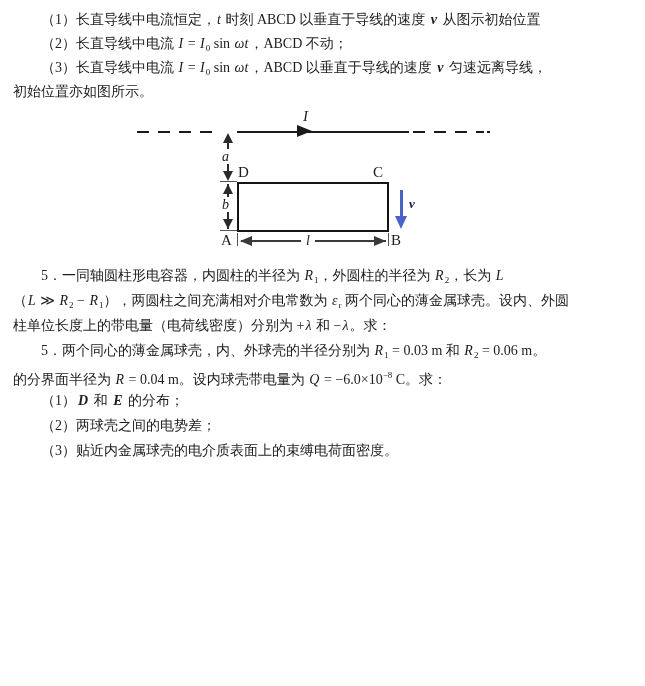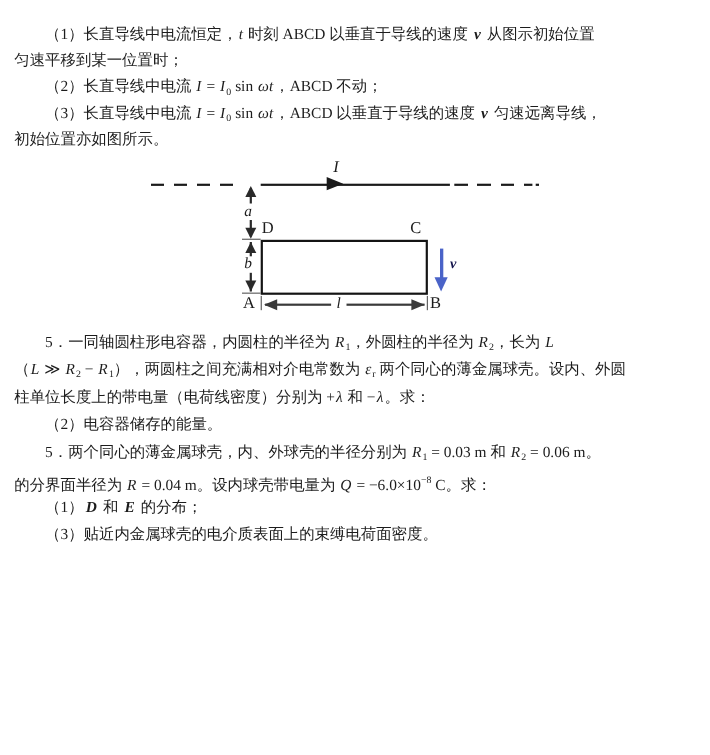--- a/index.html
+++ b/index.html
@@ -2,21 +2,21 @@
 <html><head>
 <meta charset="utf-8">
 <style>
   html,body{margin:0;padding:0;background:#fff;}
   .page{
     position:relative;width:645px;height:686px;background:#ffffff;
     color:#1c1c1c;font-family:"Liberation Serif",serif;font-size:14px;
     overflow:hidden;
   }
   .text-block{padding-left:13px;padding-right:8px;}
-  #top-text{padding-top:20px;}
+  #top-text{padding-top:8px;}
   #bottom-text{padding-top:5px;}
   .line{white-space:pre;line-height:24px;height:24px;}
   #bottom-text .line{line-height:25px;height:25px;}
   .line.indent{padding-left:28px;}
   .r-cjk{font-family:"Liberation Serif",serif;}
   .r-rm{font-family:"Liberation Serif",serif;}
   .r-it{font-family:"Liberation Serif",serif;font-style:italic;padding:0 1px;}
   .r-bi{font-family:"Liberation Serif",serif;font-style:italic;font-weight:bold;padding:0 2px;}
   .r-sub{font-family:"Liberation Serif",serif;font-size:9px;vertical-align:-3px;}
   .r-sup{font-family:"Liberation Serif",serif;font-size:9px;vertical-align:6px;}
@@ -62,21 +62,20 @@
   .v-tri{left:395px;top:112px;border-left:6px solid rgba(0,0,0,0);border-right:6px solid rgba(0,0,0,0);border-top:13px solid #4a63c8;}
   .lbl-v{left:409px;top:92px;font-weight:bold;font-style:italic;font-size:13px;line-height:15px;color:#15154d;}
 </style>
 </head>
 <body>
 
 <div class="page">
 
   <div class="text-block" id="top-text">
       <div class="line indent"><span class="r-cjk">（1）长直导线中电流恒定，</span><span class="r-it">t</span><span class="r-cjk"> 时刻 </span><span class="r-rm">ABCD</span><span class="r-cjk"> 以垂直于导线的速度 </span><span class="r-bi">v</span><span class="r-cjk"> 从图示初始位置</span></div>
-      <div class="line"><span class="r-cjk">匀速平移到某一位置时；</span></div>
       <div class="line indent"><span class="r-cjk">（2）长直导线中电流 </span><span class="r-it">I</span><span class="r-rm"> = </span><span class="r-it">I</span><span class="r-sub">0</span><span class="r-rm"> sin </span><span class="r-it">ωt</span><span class="r-cjk">，</span><span class="r-rm">ABCD</span><span class="r-cjk"> 不动；</span></div>
       <div class="line indent"><span class="r-cjk">（3）长直导线中电流 </span><span class="r-it">I</span><span class="r-rm"> = </span><span class="r-it">I</span><span class="r-sub">0</span><span class="r-rm"> sin </span><span class="r-it">ωt</span><span class="r-cjk">，</span><span class="r-rm">ABCD</span><span class="r-cjk"> 以垂直于导线的速度 </span><span class="r-bi">v</span><span class="r-cjk"> 匀速远离导线，</span></div>
       <div class="line"><span class="r-cjk">初始位置亦如图所示。</span></div>
     </div>
 
   <div class="diagram">
     <div class="dash wire-dash-left"></div>
     <div class="wire-solid"></div>
     <div class="tri cur-arrow"></div>
     <div class="dash wire-dash-right"></div>
@@ -110,20 +109,20 @@
 
     <div class="v-line"></div>
     <div class="tri v-tri"></div>
     <span class="lbl-v">v</span>
   </div>
 
   <div class="text-block" id="bottom-text">
       <div class="line indent"><span class="r-cjk">5．一同轴圆柱形电容器，内圆柱的半径为 </span><span class="r-it">R</span><span class="r-sub">1</span><span class="r-cjk">，外圆柱的半径为 </span><span class="r-it">R</span><span class="r-sub">2</span><span class="r-cjk">，长为 </span><span class="r-it">L</span></div>
       <div class="line"><span class="r-cjk">（</span><span class="r-it">L</span><span class="r-rm"> ≫ </span><span class="r-it">R</span><span class="r-sub">2</span><span class="r-rm"> − </span><span class="r-it">R</span><span class="r-sub">1</span><span class="r-cjk">），两圆柱之间充满相对介电常数为 </span><span class="r-it">ε</span><span class="r-sub">r</span><span class="r-cjk"> 两个同心的薄金属球壳。设内、外圆</span></div>
       <div class="line"><span class="r-cjk">柱单位长度上的带电量（电荷线密度）分别为 </span><span class="r-rm">+</span><span class="r-it">λ</span><span class="r-cjk"> 和 </span><span class="r-rm">−</span><span class="r-it">λ</span><span class="r-cjk">。求：</span></div>
-      <div class="line indent"><span class="r-cjk">（2）电容器储存的能量。</span></div>
       <div class="line indent"><span class="r-cjk">5．两个同心的薄金属球壳，内、外球壳的半径分别为 </span><span class="r-it">R</span><span class="r-sub">1</span><span class="r-rm"> = 0.03 m</span><span class="r-cjk"> 和 </span><span class="r-it">R</span><span class="r-sub">2</span><span class="r-rm"> = 0.06 m</span><span class="r-cjk">。</span></div>
       <div class="line"><span class="r-cjk">的分界面半径为 </span><span class="r-it">R</span><span class="r-rm"> = 0.04 m</span><span class="r-cjk">。设内球壳带电量为 </span><span class="r-it">Q</span><span class="r-rm"> = −6.0×10</span><span class="r-sup">−8</span><span class="r-rm"> C</span><span class="r-cjk">。求：</span></div>
       <div class="line indent"><span class="r-cjk">（1）</span><span class="r-bi">D</span><span class="r-cjk"> 和 </span><span class="r-bi">E</span><span class="r-cjk"> 的分布；</span></div>
+      <div class="line indent"><span class="r-cjk">（2）两球壳之间的电势差；</span></div>
       <div class="line indent"><span class="r-cjk">（3）贴近内金属球壳的电介质表面上的束缚电荷面密度。</span></div>
     </div>
 
 </div>
 
 </body></html>

